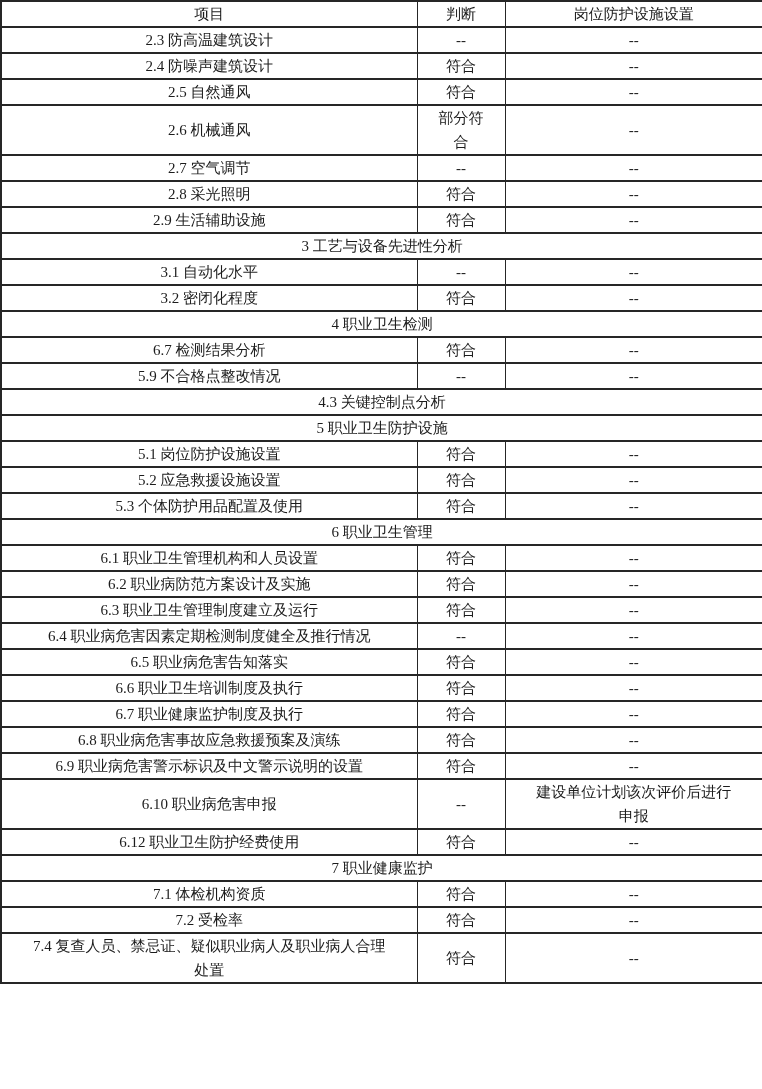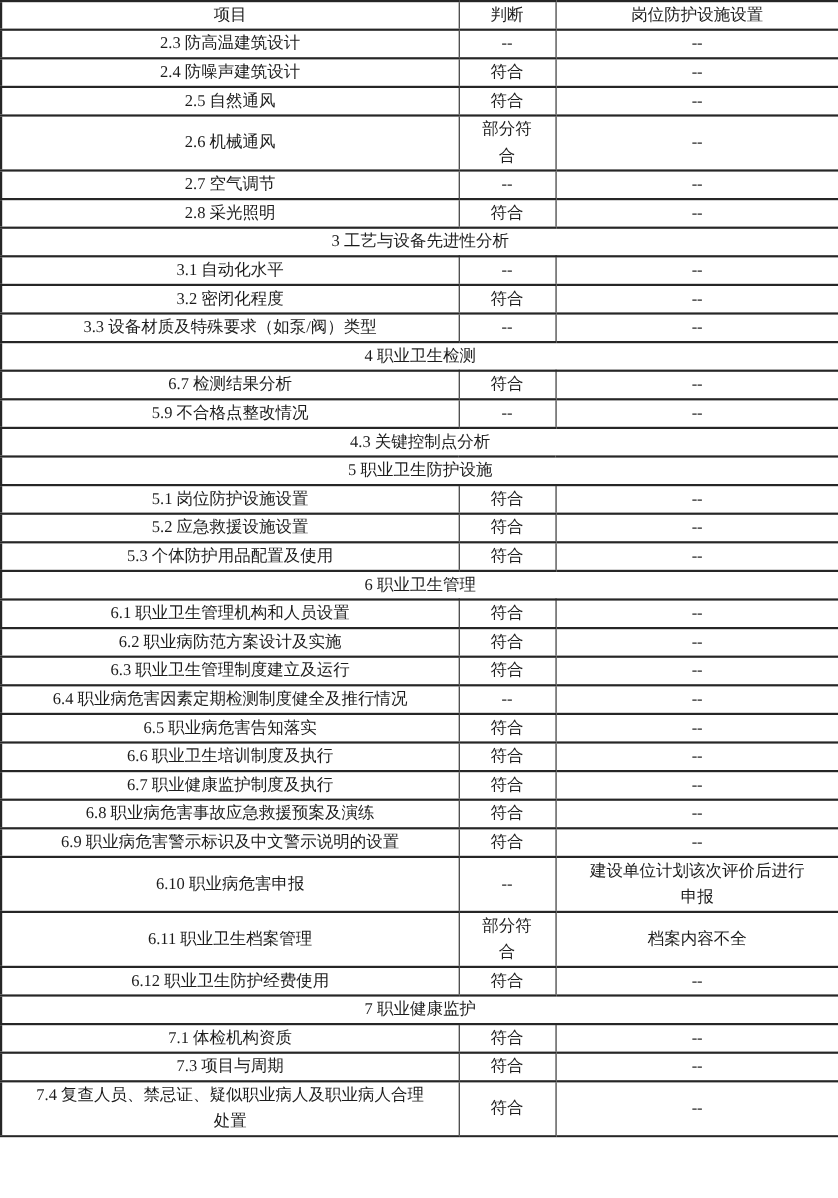--- a/index.html
+++ b/index.html
@@ -79,35 +79,35 @@
         <td>2.7 空气调节</td>
         <td>--</td>
         <td>--</td>
       </tr>
       <tr>
         <td>2.8 采光照明</td>
         <td>符合</td>
         <td>--</td>
       </tr>
       <tr>
+        <td>2.9 生活辅助设施</td>
+        <td>符合</td>
+        <td>--</td>
+      </tr>
+      <tr>
         <td colspan="3">3 工艺与设备先进性分析</td>
       </tr>
       <tr>
         <td>3.1 自动化水平</td>
         <td>--</td>
         <td>--</td>
       </tr>
       <tr>
         <td>3.2 密闭化程度</td>
         <td>符合</td>
-        <td>--</td>
-      </tr>
-      <tr>
-        <td>3.3 设备材质及特殊要求（如泵/阀）类型</td>
-        <td>--</td>
         <td>--</td>
       </tr>
       <tr>
         <td colspan="3">4 职业卫生检测</td>
       </tr>
       <tr>
         <td>6.7 检测结果分析</td>
         <td>符合</td>
         <td>--</td>
       </tr>
@@ -185,40 +185,34 @@
         <td>符合</td>
         <td>--</td>
       </tr>
       <tr>
         <td>6.10 职业病危害申报</td>
         <td>--</td>
         <td>建设单位计划该次评价后进行
 申报</td>
       </tr>
       <tr>
-        <td>6.11 职业卫生档案管理</td>
-        <td>部分符
-合</td>
-        <td>档案内容不全</td>
-      </tr>
-      <tr>
         <td>6.12 职业卫生防护经费使用</td>
         <td>符合</td>
         <td>--</td>
       </tr>
       <tr>
         <td colspan="3">7 职业健康监护</td>
       </tr>
       <tr>
         <td>7.1 体检机构资质</td>
         <td>符合</td>
         <td>--</td>
       </tr>
       <tr>
-        <td>7.3 项目与周期</td>
+        <td>7.2 受检率</td>
         <td>符合</td>
         <td>--</td>
       </tr>
       <tr>
         <td>7.4 复查人员、禁忌证、疑似职业病人及职业病人合理
 处置</td>
         <td>符合</td>
         <td>--</td>
       </tr>
     </tbody>

